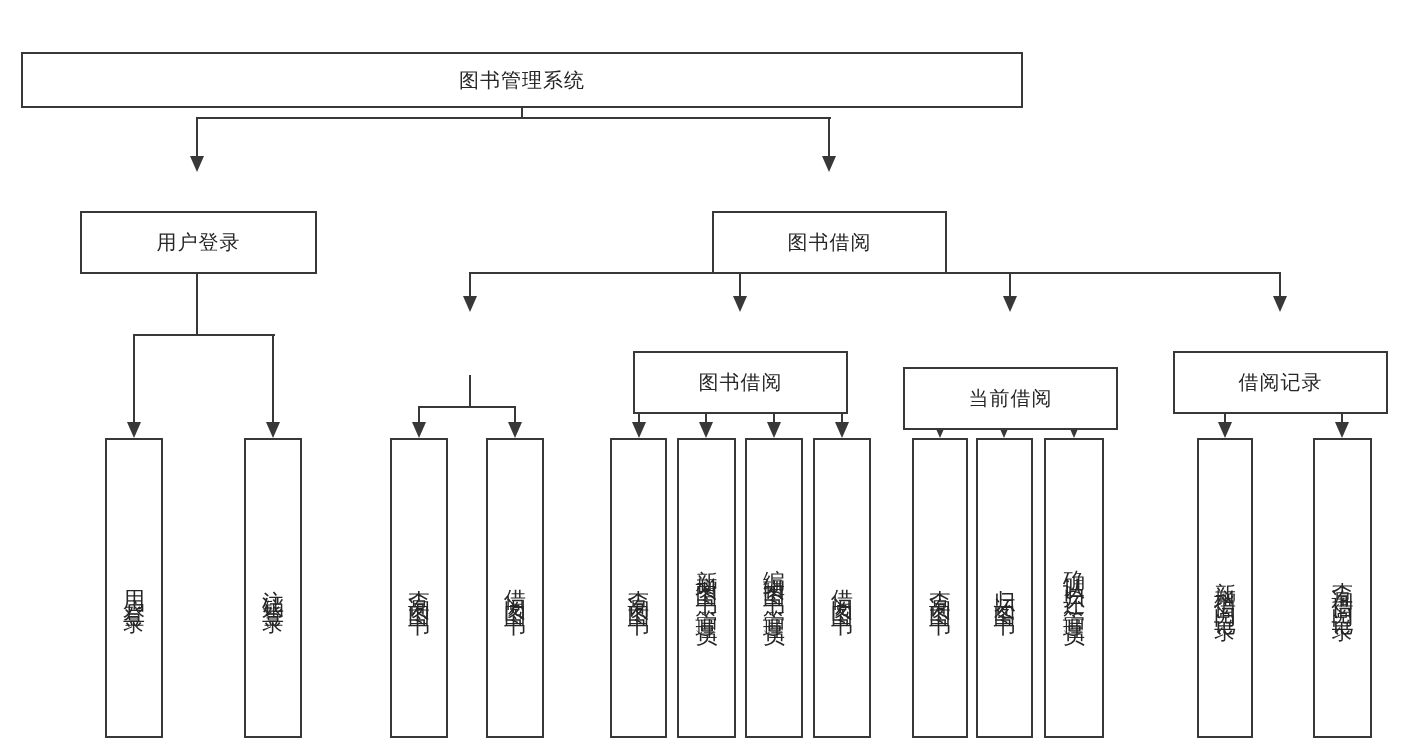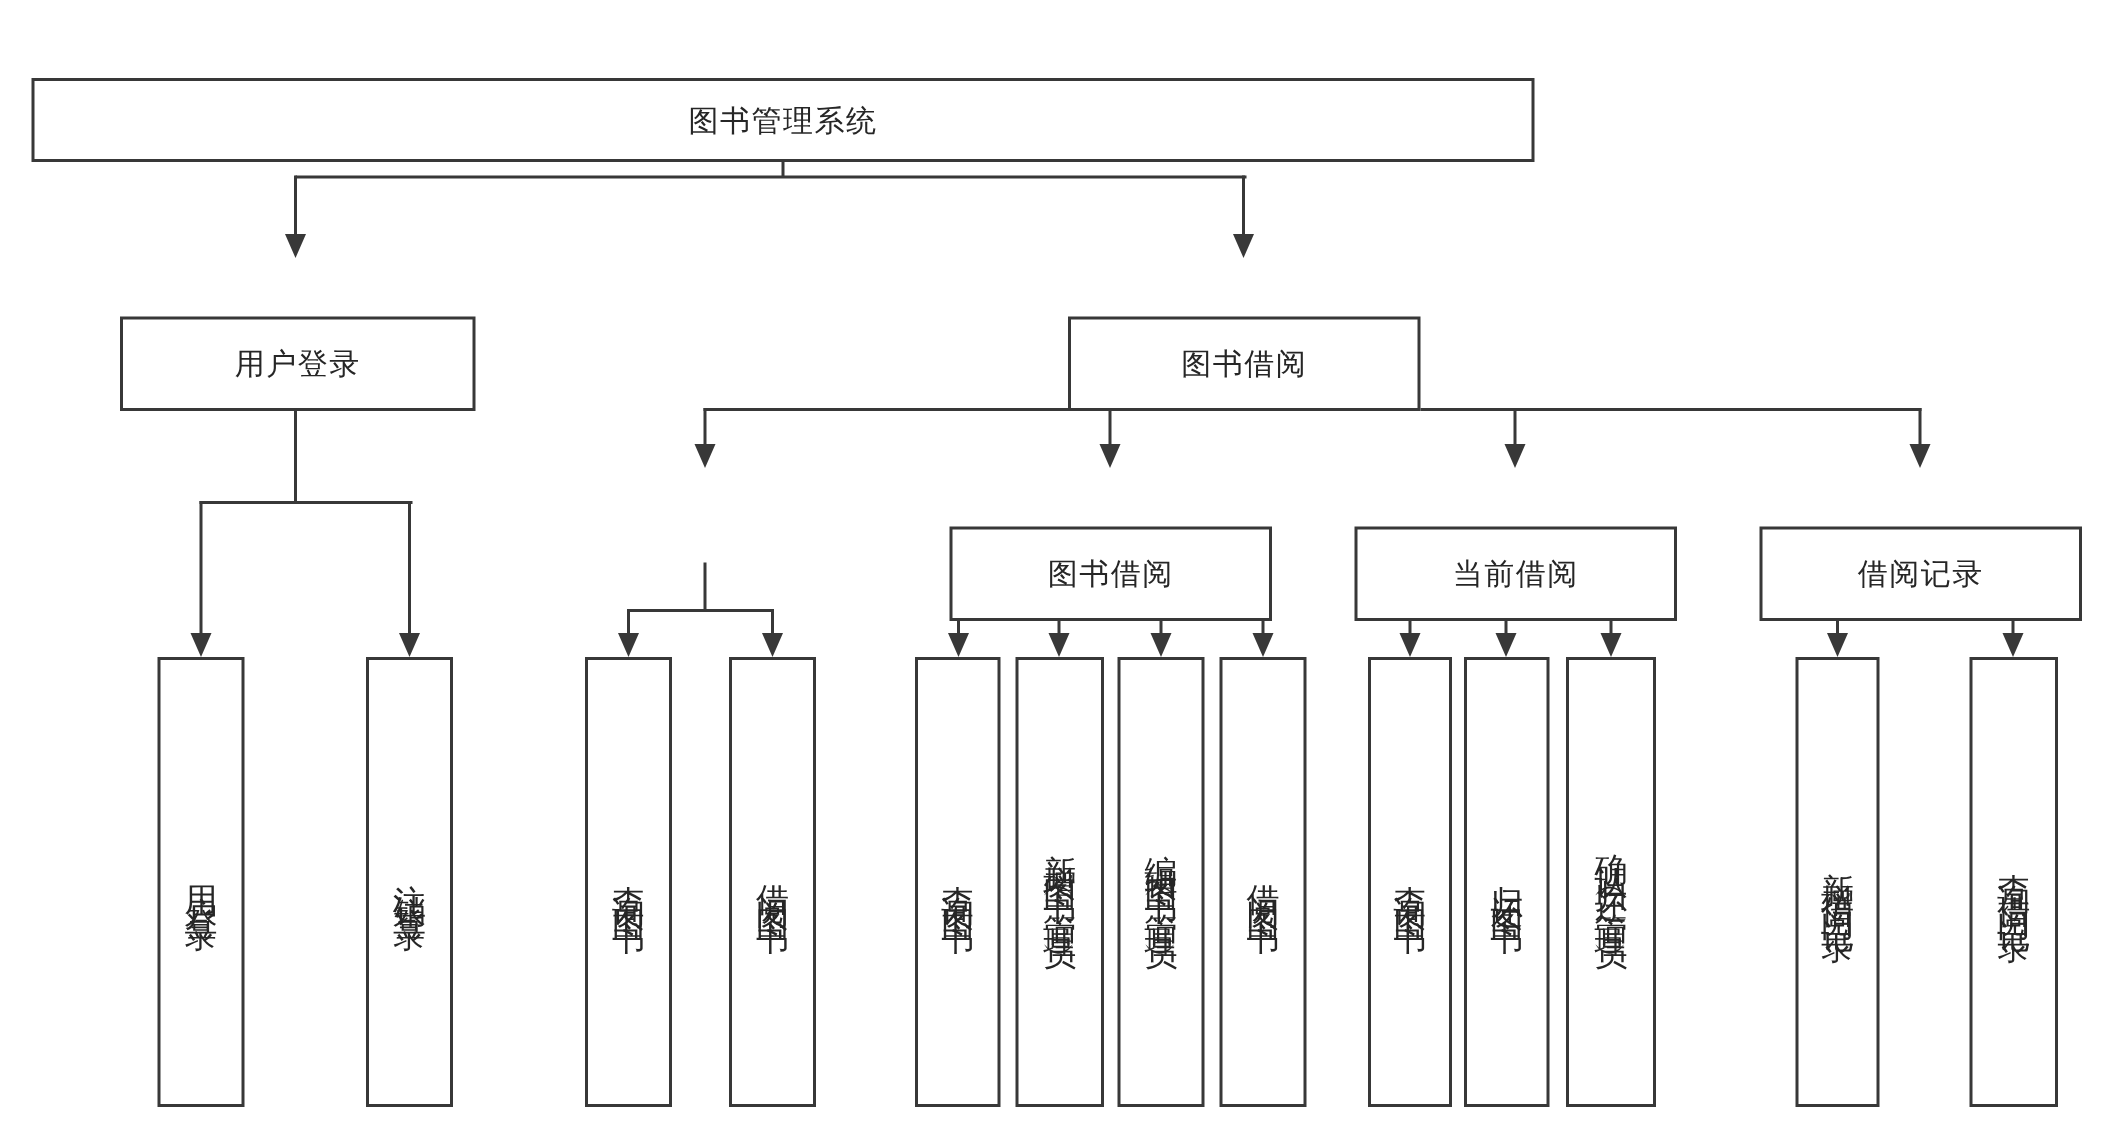--- a/index.html
+++ b/index.html
@@ -87,21 +87,21 @@
 
   <div class="box" style="left:21px; top:13px; width:1002px; height:56px;">图书管理系统</div>
 
   <div class="box" style="left:80px; top:172px; width:237px; height:63px;">用户登录</div>
 
   <div class="box" style="left:712px; top:172px; width:235px; height:63px;">图书借阅</div>
 
 
   <div class="box" style="left:633px; top:312px; width:215px; height:63px;">图书借阅</div>
 
-  <div class="box" style="left:903px; top:312px; width:215px; height:63px;">当前借阅</div>
+  <div class="box" style="left:903px; top:328px; width:215px; height:63px;">当前借阅</div>
 
   <div class="box" style="left:1173px; top:312px; width:215px; height:63px;">借阅记录</div>
 
   <div class="vbox" style="left:105px; width:58px;">
     <span>用户登录</span>
   </div>
   <div class="vbox" style="left:244px; width:58px;">
     <span>注销登录</span>
   </div>
 

